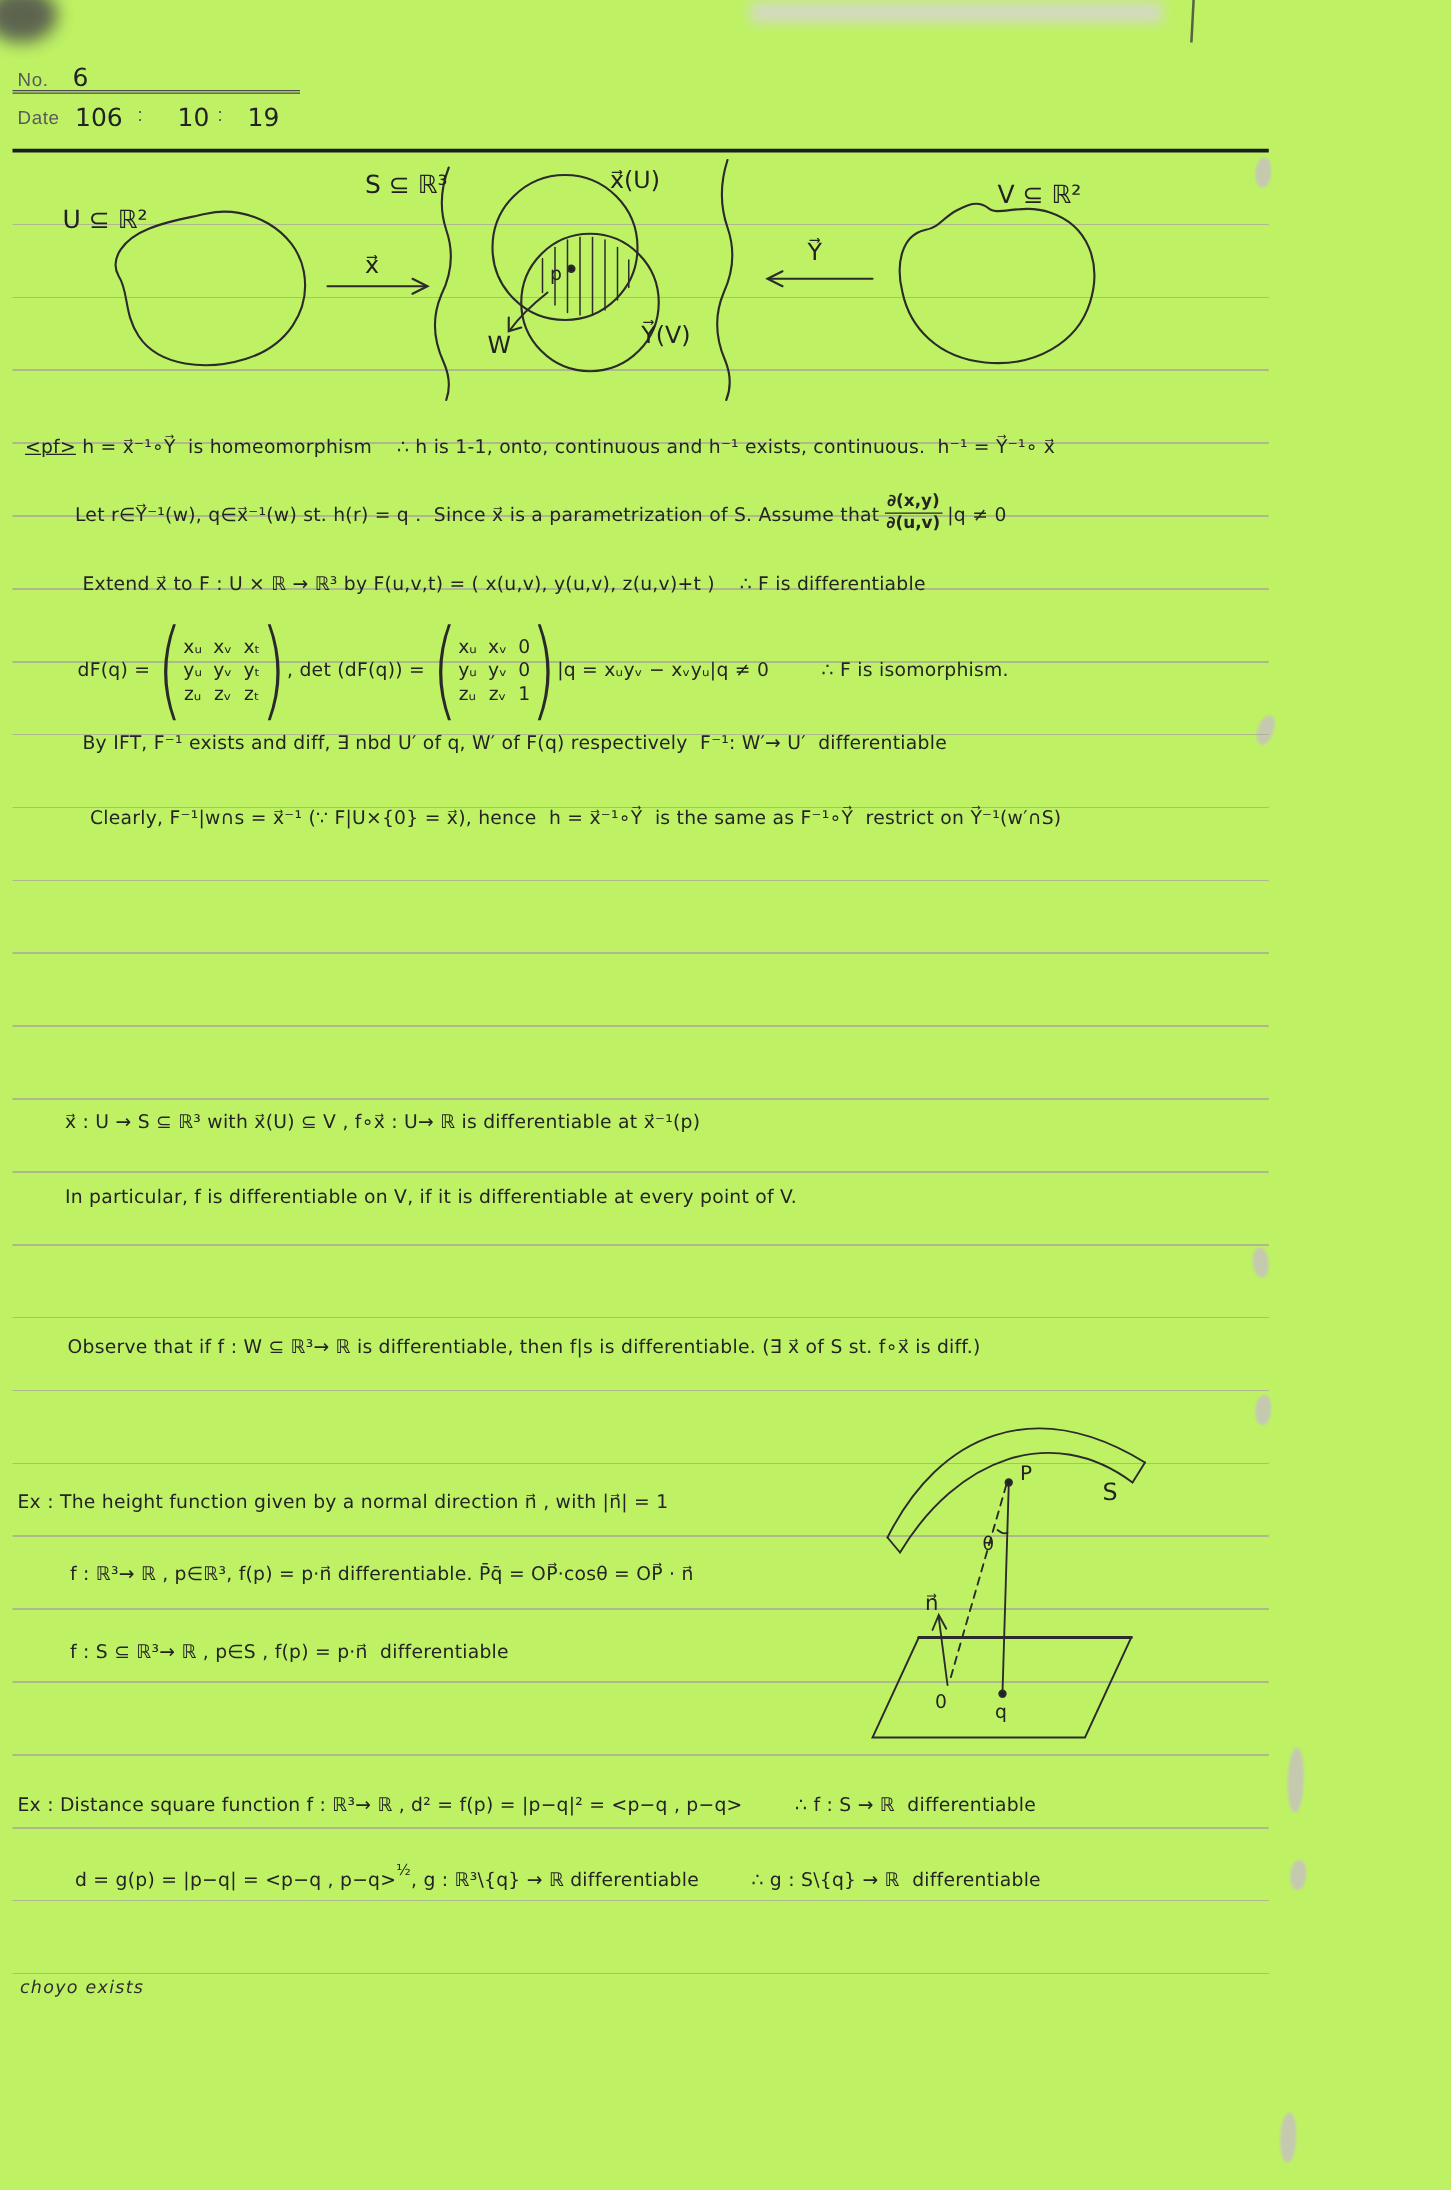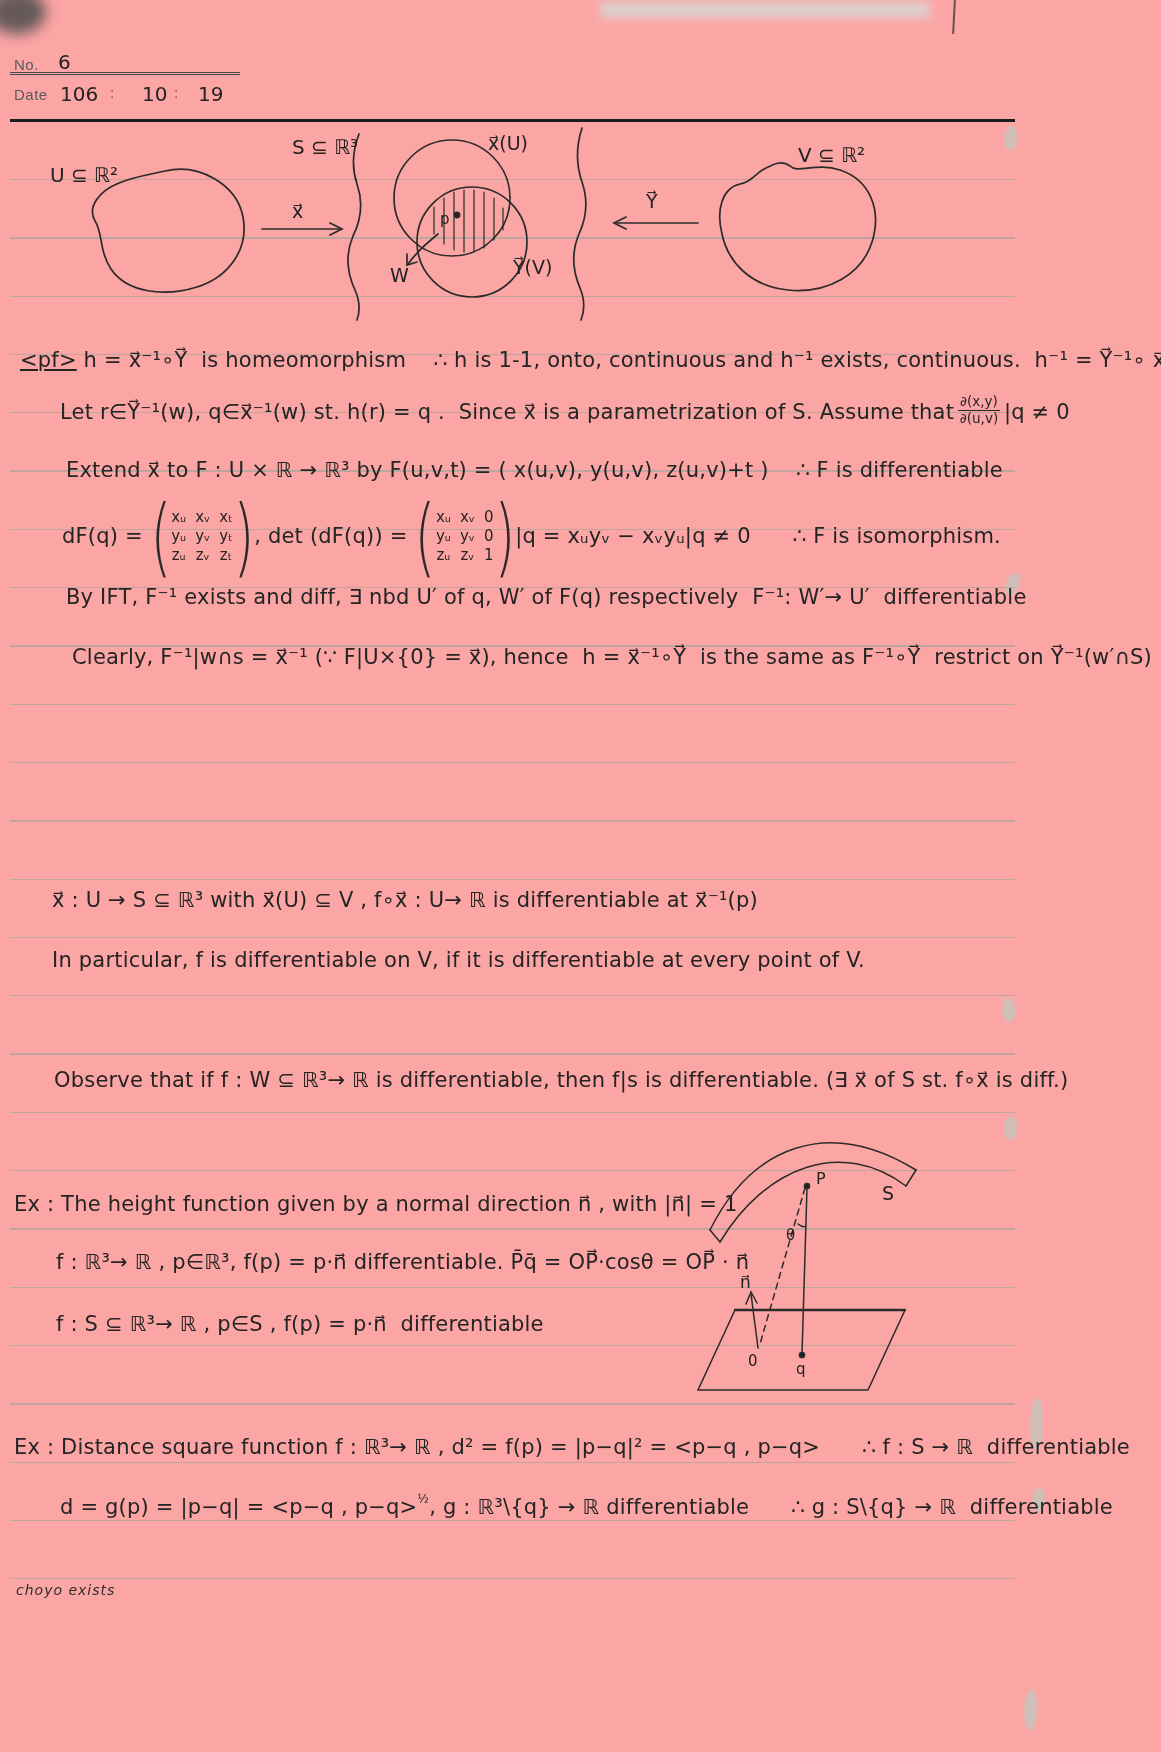--- a/index.html
+++ b/index.html
@@ -1,35 +1,35 @@
 <!DOCTYPE html>
 <html><head>
 <meta charset="utf-8">
 <style>
   html,body{margin:0;padding:0;background:#e8e6e1;}
   #page{
     position:relative;width:1161px;height:1752px;margin:0 auto;
-    background:#fca5a5;overflow:hidden;
+    background:#bef264;overflow:hidden;
     font-family:"DejaVu Sans",sans-serif;color:#242424;
   }
   .print{font-family:"Liberation Sans",sans-serif;color:#5a5a5a;font-size:15px;letter-spacing:.5px;}
   .hwval{font-size:20px;color:#222;}
-  .hw{font-size:21px;color:#242424;white-space:pre;letter-spacing:.2px;}
+  .hw{font-size:15px;color:#242424;white-space:pre;letter-spacing:.2px;}
   .line{position:absolute;display:flex;align-items:center;}
   .abs{position:absolute;}
   
   .no-rule{position:absolute;left:10px;top:72px;width:230px;border-bottom:3px double #4a4a4a;}
   .top-rule{position:absolute;left:10px;top:119px;width:1005px;height:3px;background:#1b1b1b;}
   .ruled{
     position:absolute;left:10px;top:122px;width:1005px;height:1458px;opacity:.75;
     background:repeating-linear-gradient(to bottom,transparent 0,transparent 57px,#a9a59b 57px,#a9a59b 58.3px);
     pointer-events:none;
   }
   
-  .frac{display:inline-flex;flex-direction:column;align-items:center;font-size:13.5px;line-height:1.15;margin:0 4px;transform:translateY(-2px);}
+  .frac{display:inline-flex;flex-direction:column;align-items:center;font-size:13.5px;line-height:1.15;margin:0 4px;transform:translateY(-2px);font-weight:bold;}
   .frac .ft{border-bottom:1.5px solid #242424;padding:0 2px;}
   
   .mat{display:inline-grid;grid-template-columns:repeat(3,auto);column-gap:9px;row-gap:4px;font-size:15px;text-align:center;line-height:1;}
   .paren{font-size:86px;font-weight:200;line-height:.82;transform:scaleX(.62);margin:0 -6px;color:#2a2a2a;}
   .sup{font-size:12px;position:relative;top:-8px;}
   .concl{margin-left:42px;}
   
   .smudge-tl{position:absolute;left:-12px;top:-10px;width:58px;height:44px;background:#4c4c4c;border-radius:50%;filter:blur(7px);opacity:.85;}
   .streak-top{position:absolute;left:600px;top:2px;width:330px;height:16px;background:#d8d6d1;filter:blur(5px);opacity:.9;}
   .fold-line{position:absolute;left:953px;top:0;width:2px;height:34px;background:#3d3d3d;transform:rotate(3deg);opacity:.8;}

